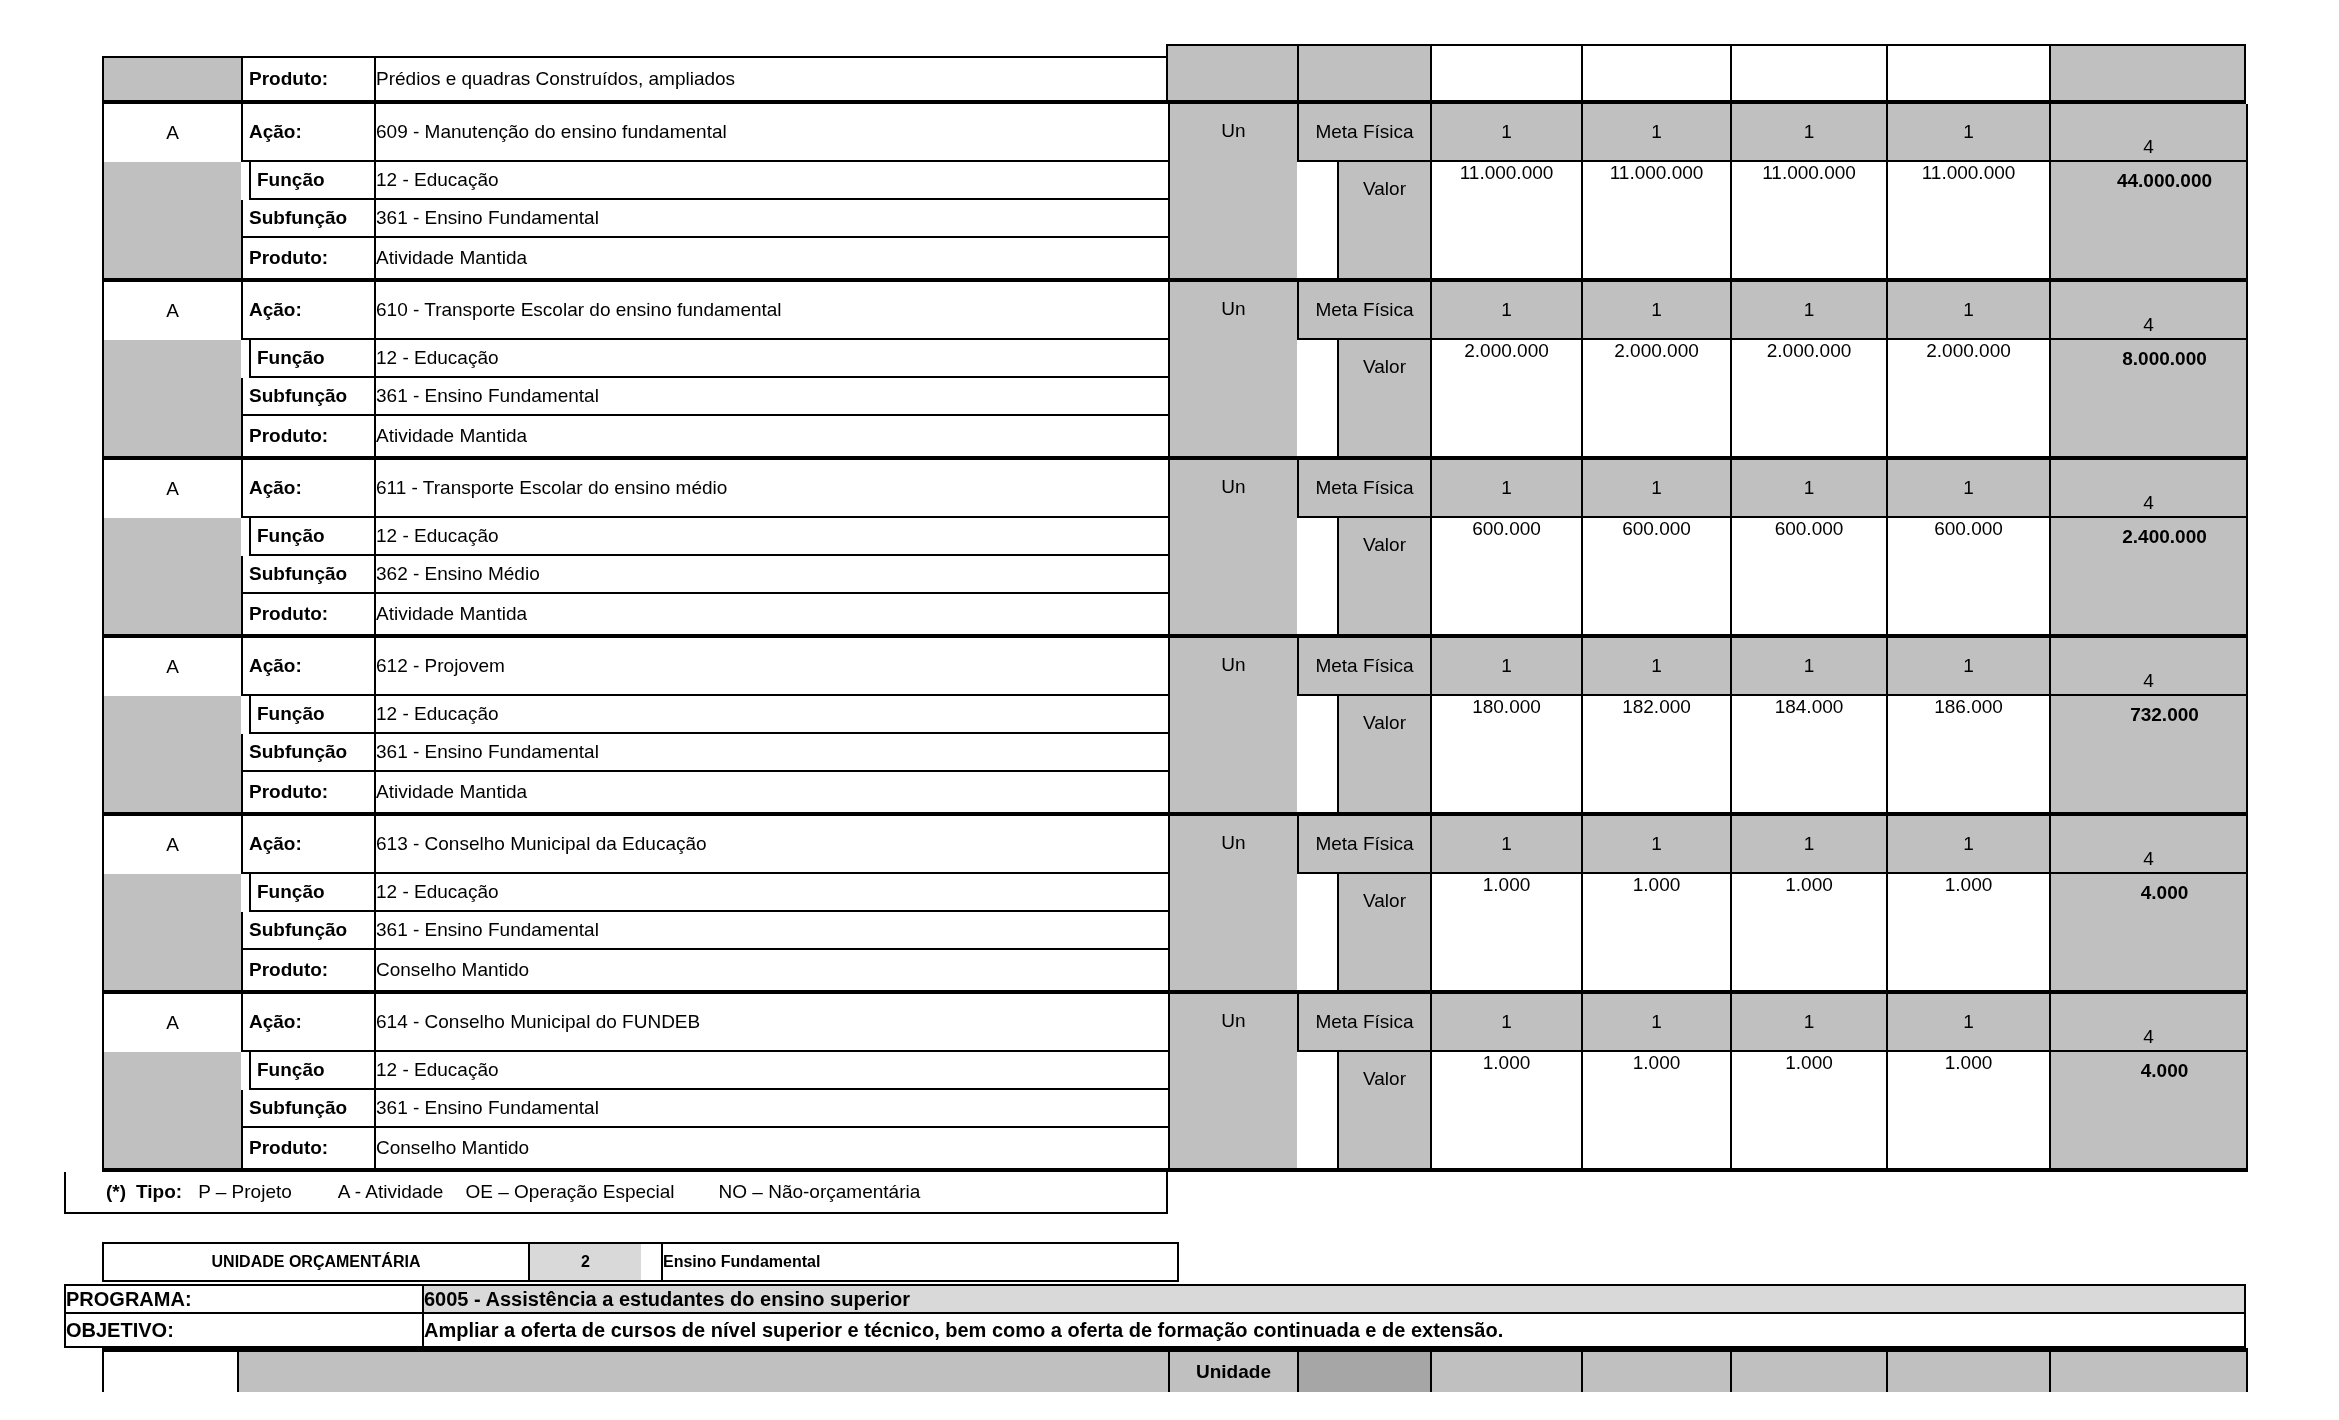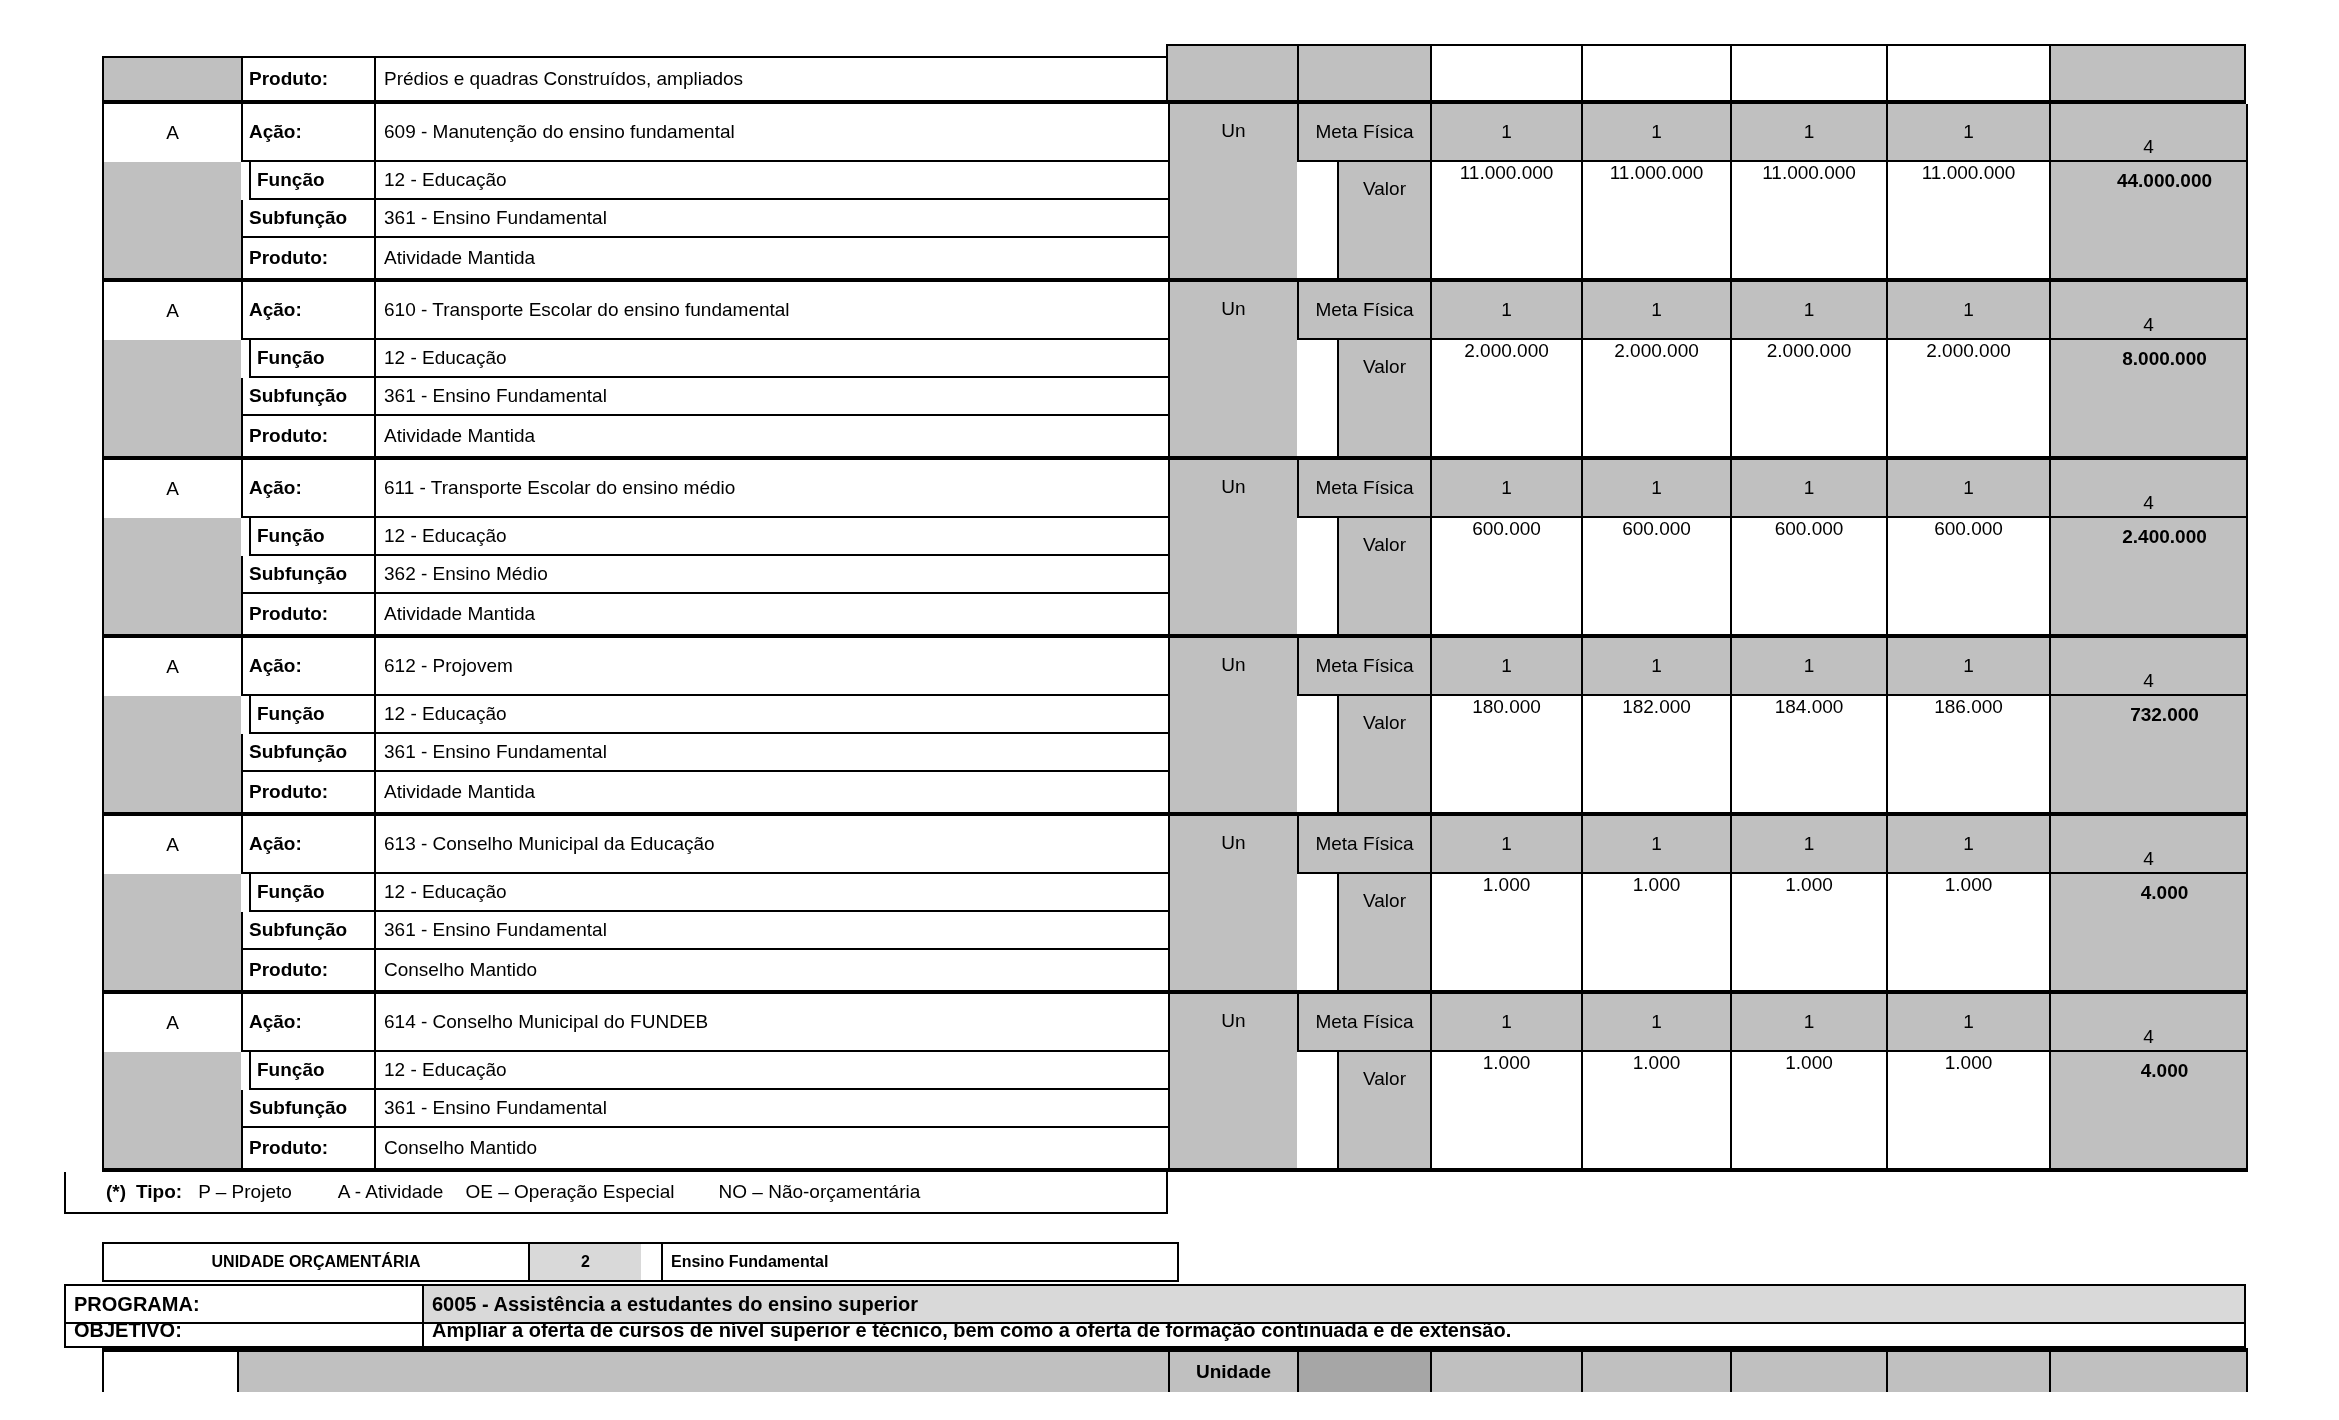--- a/index.html
+++ b/index.html
@@ -9,21 +9,21 @@
 
   
   .cell { display:flex; align-items:center; font-size:19px; overflow:hidden; }
   .bl { border-left:2px solid #000; }
   .bb { border-bottom:2px solid #000; }
   .gray { background:#c0c0c0; }
   .lgray { background:#d9d9d9; }
   .dgray { background:#a6a6a6; }
   .bold { font-weight:bold; }
   .ctr { justify-content:center; }
-  .padl { padding-left:8px; }
+  .padl { }
 
   
   #top-left-frag { left:102px; top:56px; width:1066px; height:48px;
     border-top:2px solid #000; border-left:2px solid #000; border-bottom:4px solid #000;
     display:grid; grid-template-columns:137px 133px 794px; }
   #top-right-frag { left:1166px; top:44px; width:1080px; height:60px;
     border-top:2px solid #000; border-left:2px solid #000; border-right:2px solid #000;
     border-bottom:4px solid #000;
     display:grid; grid-template-columns:129px 133px 151px 149px 156px 163px 195px; }
 
@@ -60,21 +60,21 @@
   #tipo-box { left:64px; top:1172px; width:1104px; height:42px;
     border-left:2px solid #000; border-right:2px solid #000; border-bottom:2px solid #000;
     display:flex; align-items:center; font-size:19px; padding-left:40px; }
   #tipo-box .it0 { margin-left:16px; } #tipo-box .it1 { margin-left:46px; }
   #tipo-box .it2 { margin-left:22px; } #tipo-box .it3 { margin-left:44px; }
 
   #uo-row { left:102px; top:1242px; width:1077px; height:40px;
     border:2px solid #000; display:grid; grid-template-columns:404px 133px 536px; }
   #uo-row .cell { font-size:16px;margin-left:20px; }
 
-  #prog-row { left:64px; top:1284px; width:2182px; height:40px;
+  #prog-row { left:64px; top:1284px; width:2182px; height:30px;
     border:2px solid #000; display:grid; grid-template-columns:356px 1822px; }
   #obj-row { left:64px; top:1314px; width:2182px; height:34px;
     border-left:2px solid #000; border-right:2px solid #000; border-bottom:2px solid #000;
     display:grid; grid-template-columns:356px 1822px; }
   #prog-row .cell, #obj-row .cell { font-size:20px; font-weight:bold; }
 
   #next-row { left:102px; top:1348px; width:2146px; height:44px;
     border-top:4px solid #000; border-left:2px solid #000; border-right:2px solid #000;
     display:grid; grid-template-columns:133px 931px 129px 133px 151px 149px 156px 163px 197px; }
 </style>

